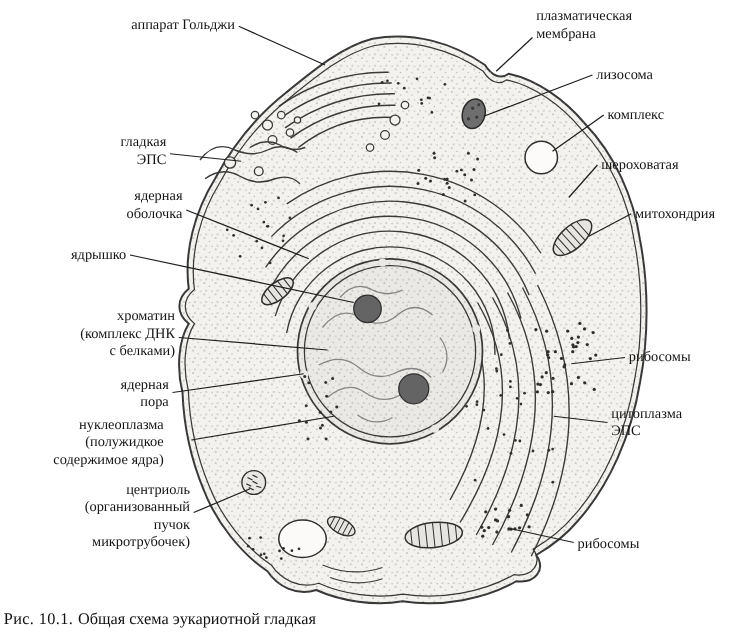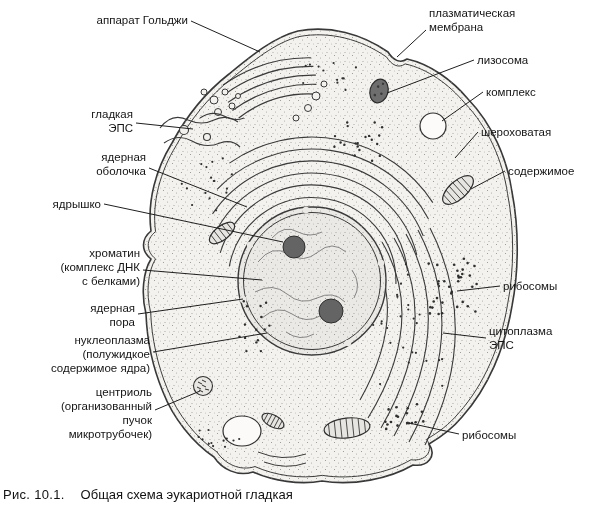--- a/index.html
+++ b/index.html
@@ -1,22 +1,22 @@
 <!DOCTYPE html>
 <html><head>
 <meta charset="utf-8">
 <style>
   html,body{margin:0;padding:0;background:#ffffff;}
   .stage{position:relative;width:600px;height:509px;background:#ffffff;overflow:hidden;
-         font-family:Liberation Sans, sans-serif;}
+         font-family:Liberation Serif, serif;}
   .stage svg{position:absolute;left:0;top:0;}
   .lbl{position:absolute;font-size:11.5px;line-height:14px;color:#141414;white-space:pre-line;}
   .lbl.ra{text-align:right;}
   .caption{position:absolute;left:3px;top:487px;font-size:13px;color:#111;}
-  .caption .num{margin-right:16px;letter-spacing:.3px;}
+  .caption .num{margin-right:4px;letter-spacing:.3px;}
 </style>
 </head>
 <body>
 
 <div class="stage">
 
 <svg width="600" height="509" viewBox="0 0 600 509">
   <defs>
     <pattern id="stipple" width="9" height="9" patternUnits="userSpaceOnUse">
       <circle cx="1.5" cy="1.5" r="0.55" fill="#8f8f8f"></circle>
@@ -354,34 +354,34 @@
 <div class="lbl ra" style="right:467px;top:107px">гладкая
 ЭПС</div>
 <div class="lbl ra" style="right:454px;top:150px">ядерная
 оболочка</div>
 <div class="lbl ra" style="right:499px;top:197px">ядрышко</div>
 <div class="lbl ra" style="right:460px;top:246px">хроматин
 (комплекс ДНК
 с белками)</div>
 <div class="lbl ra" style="right:465px;top:301px">ядерная
 пора</div>
-<div class="lbl ra" style="right:450px;top:333px">нуклеоплазма
+<div class="lbl ra" style="right:469px;top:333px">нуклеоплазма
 (полужидкое
 содержимое ядра)</div>
 <div class="lbl" style="left:429px;top:6px">плазматическая
 мембрана</div>
 
 <div class="lbl ra" style="right:448px;top:385px">центриоль
 (организованный
 пучок
 микротрубочек)</div>
 <div class="lbl" style="left:477px;top:53px">лизосома</div>
 <div class="lbl" style="left:486px;top:85px">комплекс</div>
 <div class="lbl" style="left:481px;top:125px">шероховатая</div>
-<div class="lbl" style="left:508px;top:164px">содержимое</div>
+<div class="lbl" style="left:508px;top:164px">митохондрия</div>
 <div class="lbl" style="left:503px;top:279px">рибосомы</div>
 <div class="lbl" style="left:489px;top:324px">цитоплазма
 ЭПС</div>
 <div class="lbl" style="left:462px;top:428px">рибосомы</div>
 
 <div class="caption">
   <span class="num">Рис. 10.1.</span><span>Общая схема эукариотной гладкая</span>
 </div>
 
 </div>

